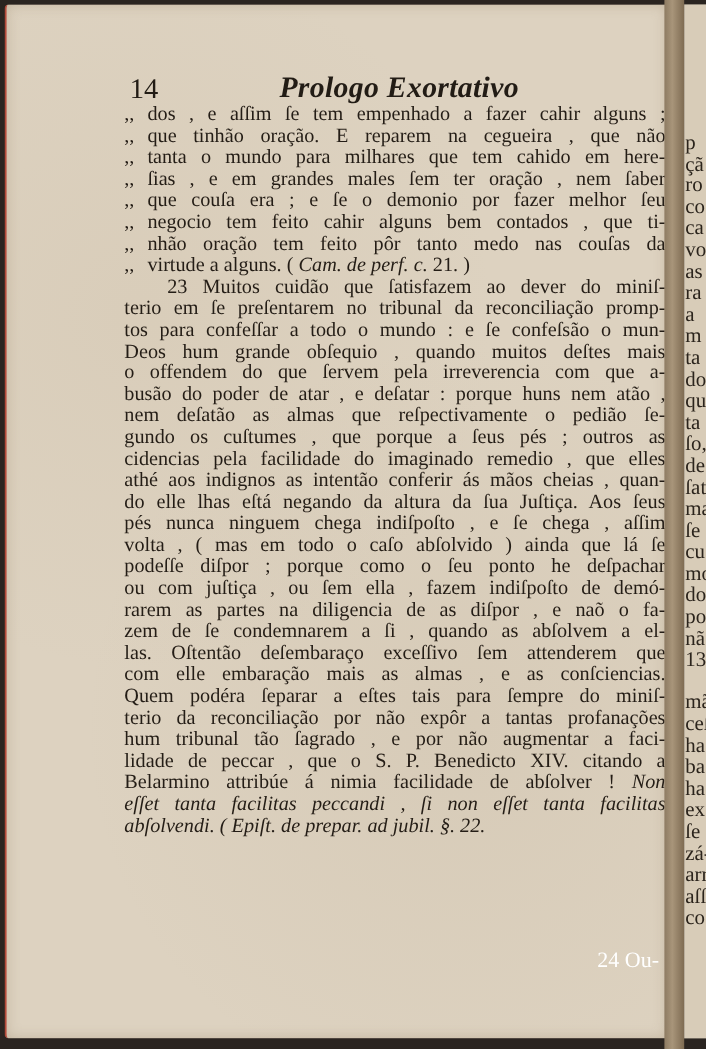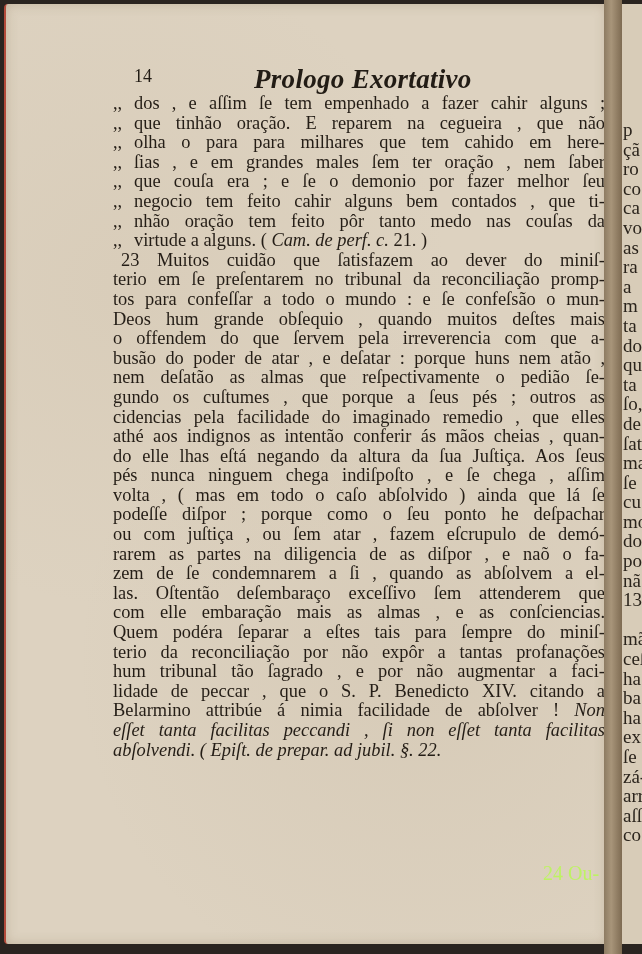--- a/index.html
+++ b/index.html
@@ -23,37 +23,37 @@
     background:#d8ccb8; overflow:hidden;
   }
   .facing-line {
     font-family:"Liberation Serif", serif; font-size:19px; line-height:19.6px;
     color:#2b241c; white-space:nowrap; padding-left:1px;
   }
   .running-head {
     position:absolute; left:118px; top:64px; width:480px; height:30px;
     font-family:"Liberation Serif", serif; color:#221c15;
   }
-  .folio { position:absolute; left:16px; top:2px; font-size:18px; }
+  .folio { position:absolute; left:0; top:2px; font-size:26px; }
   .head-title { position:absolute; left:136px; top:0; font-size:27px; font-style:italic; font-weight:bold; letter-spacing:0.3px; }
   .text {
     position:absolute; left:113px; top:94px; width:492px;
     font-family:"Liberation Serif", serif; font-size:18.4px; line-height:19.6px;
     color:#241d16;
   }
   .line { display:flex; white-space:nowrap; height:19.6px; }
   .line .q { width:21px; flex:none; }
   .line .t { flex:1; text-align:justify; text-align-last:justify; }
   .line.last .t { text-align-last:left; }
-  .line.para .t { padding-left:8px; }
+  .line.para .t { padding-left:8px;margin-left:31px; }
   .it { font-style:italic; }
   .bi { font-style:italic; font-weight:normal; }
   .catchword {
     position:absolute; left:543px; top:862px;
-    font-family:"Liberation Serif", serif; font-size:20px; color:#bef264;
+    font-family:"Liberation Serif", serif; font-size:20px; color:#ffffff;
   }
 </style>
 </head>
 <body>
 
 <div class="page"></div>
 
 <div class="running-head">
   <span class="folio">14</span>
   <span class="head-title">Prologo Exortativo</span>
@@ -63,21 +63,21 @@
     <div class="line">
       <span class="q">,,</span>
       <span class="t">dos , e aſſim ſe tem empenhado a fazer cahir alguns ;</span>
     </div>
     <div class="line">
       <span class="q">,,</span>
       <span class="t">que tinhão oração. E reparem na cegueira , que não</span>
     </div>
     <div class="line">
       <span class="q">,,</span>
-      <span class="t">olha o para para milhares que tem cahido em here-</span>
+      <span class="t">tanta o mundo para milhares que tem cahido em here-</span>
     </div>
     <div class="line">
       <span class="q">,,</span>
       <span class="t">ſias , e em grandes males ſem ter oração , nem ſaber</span>
     </div>
     <div class="line">
       <span class="q">,,</span>
       <span class="t">que couſa era ; e ſe o demonio por fazer melhor ſeu</span>
     </div>
     <div class="line">
@@ -143,21 +143,21 @@
     <div class="line">
       <span class="q" style="width: 0px;"></span>
       <span class="t">volta , ( mas em todo o caſo abſolvido ) ainda que lá ſe</span>
     </div>
     <div class="line">
       <span class="q" style="width: 0px;"></span>
       <span class="t">podeſſe diſpor ; porque como o ſeu ponto he deſpachar</span>
     </div>
     <div class="line">
       <span class="q" style="width: 0px;"></span>
-      <span class="t">ou com juſtiça , ou ſem atar , fazem eſcrupulo de demó-</span>
+      <span class="t">ou com juſtiça , ou ſem ella , fazem indiſpoſto de demó-</span>
     </div>
     <div class="line">
       <span class="q" style="width: 0px;"></span>
       <span class="t">rarem as partes na diligencia de as diſpor , e naõ o fa-</span>
     </div>
     <div class="line">
       <span class="q" style="width: 0px;"></span>
       <span class="t">zem de ſe condemnarem a ſi , quando as abſolvem a el-</span>
     </div>
     <div class="line">

